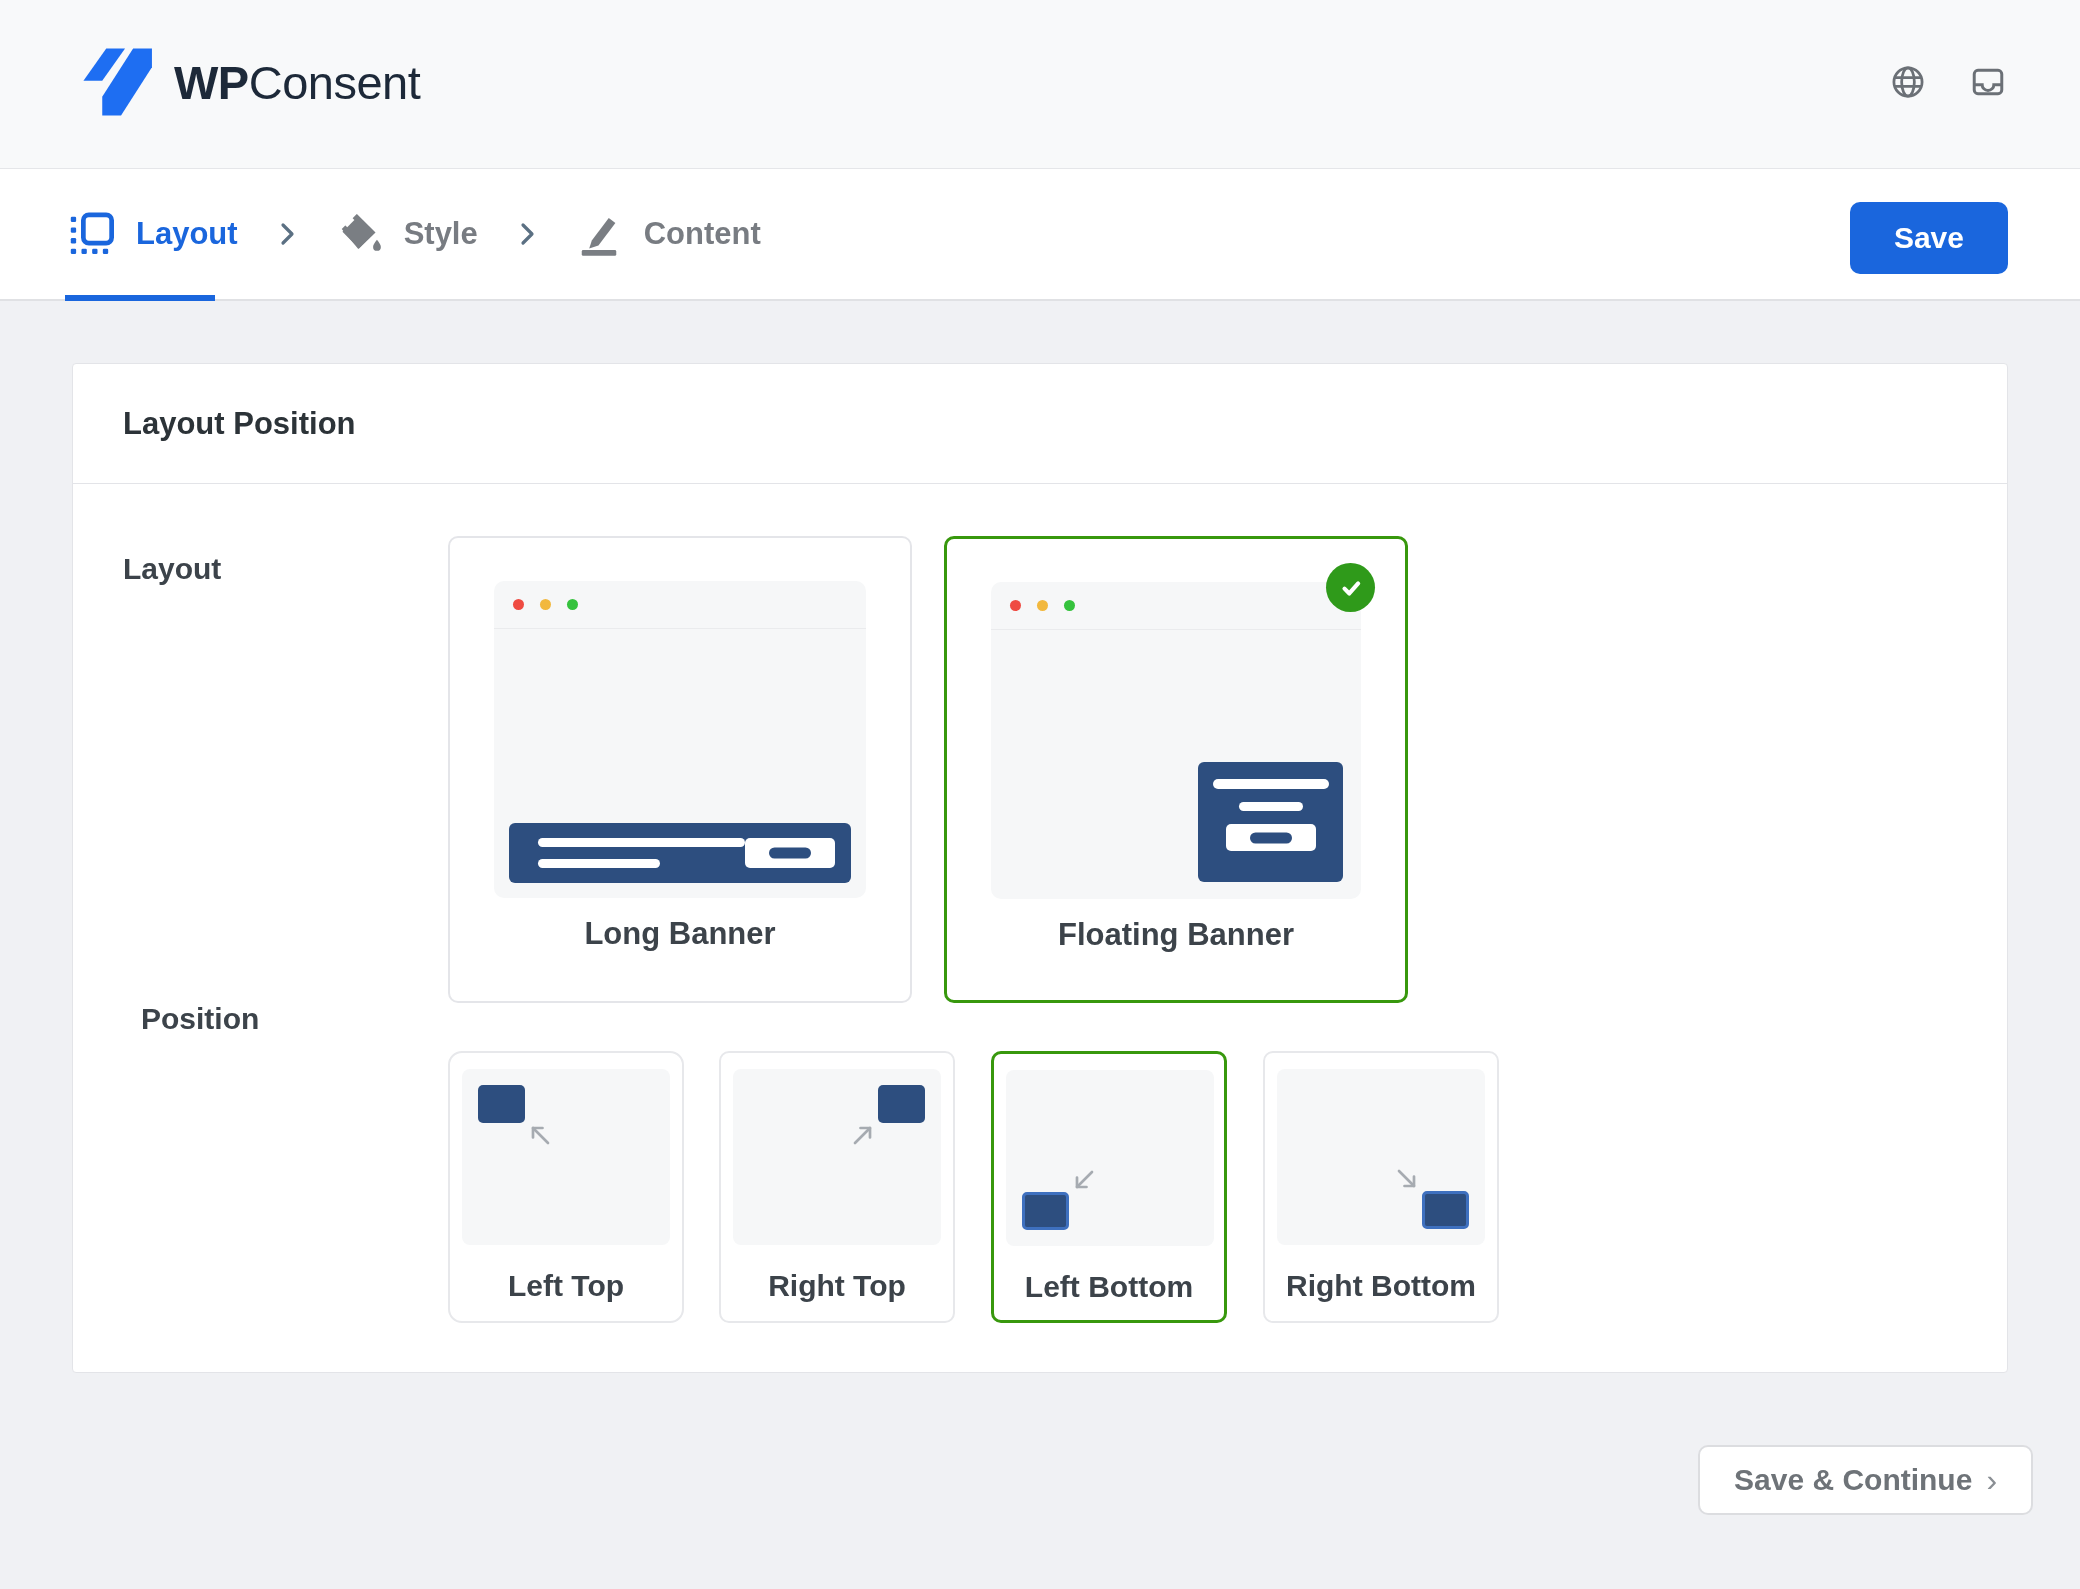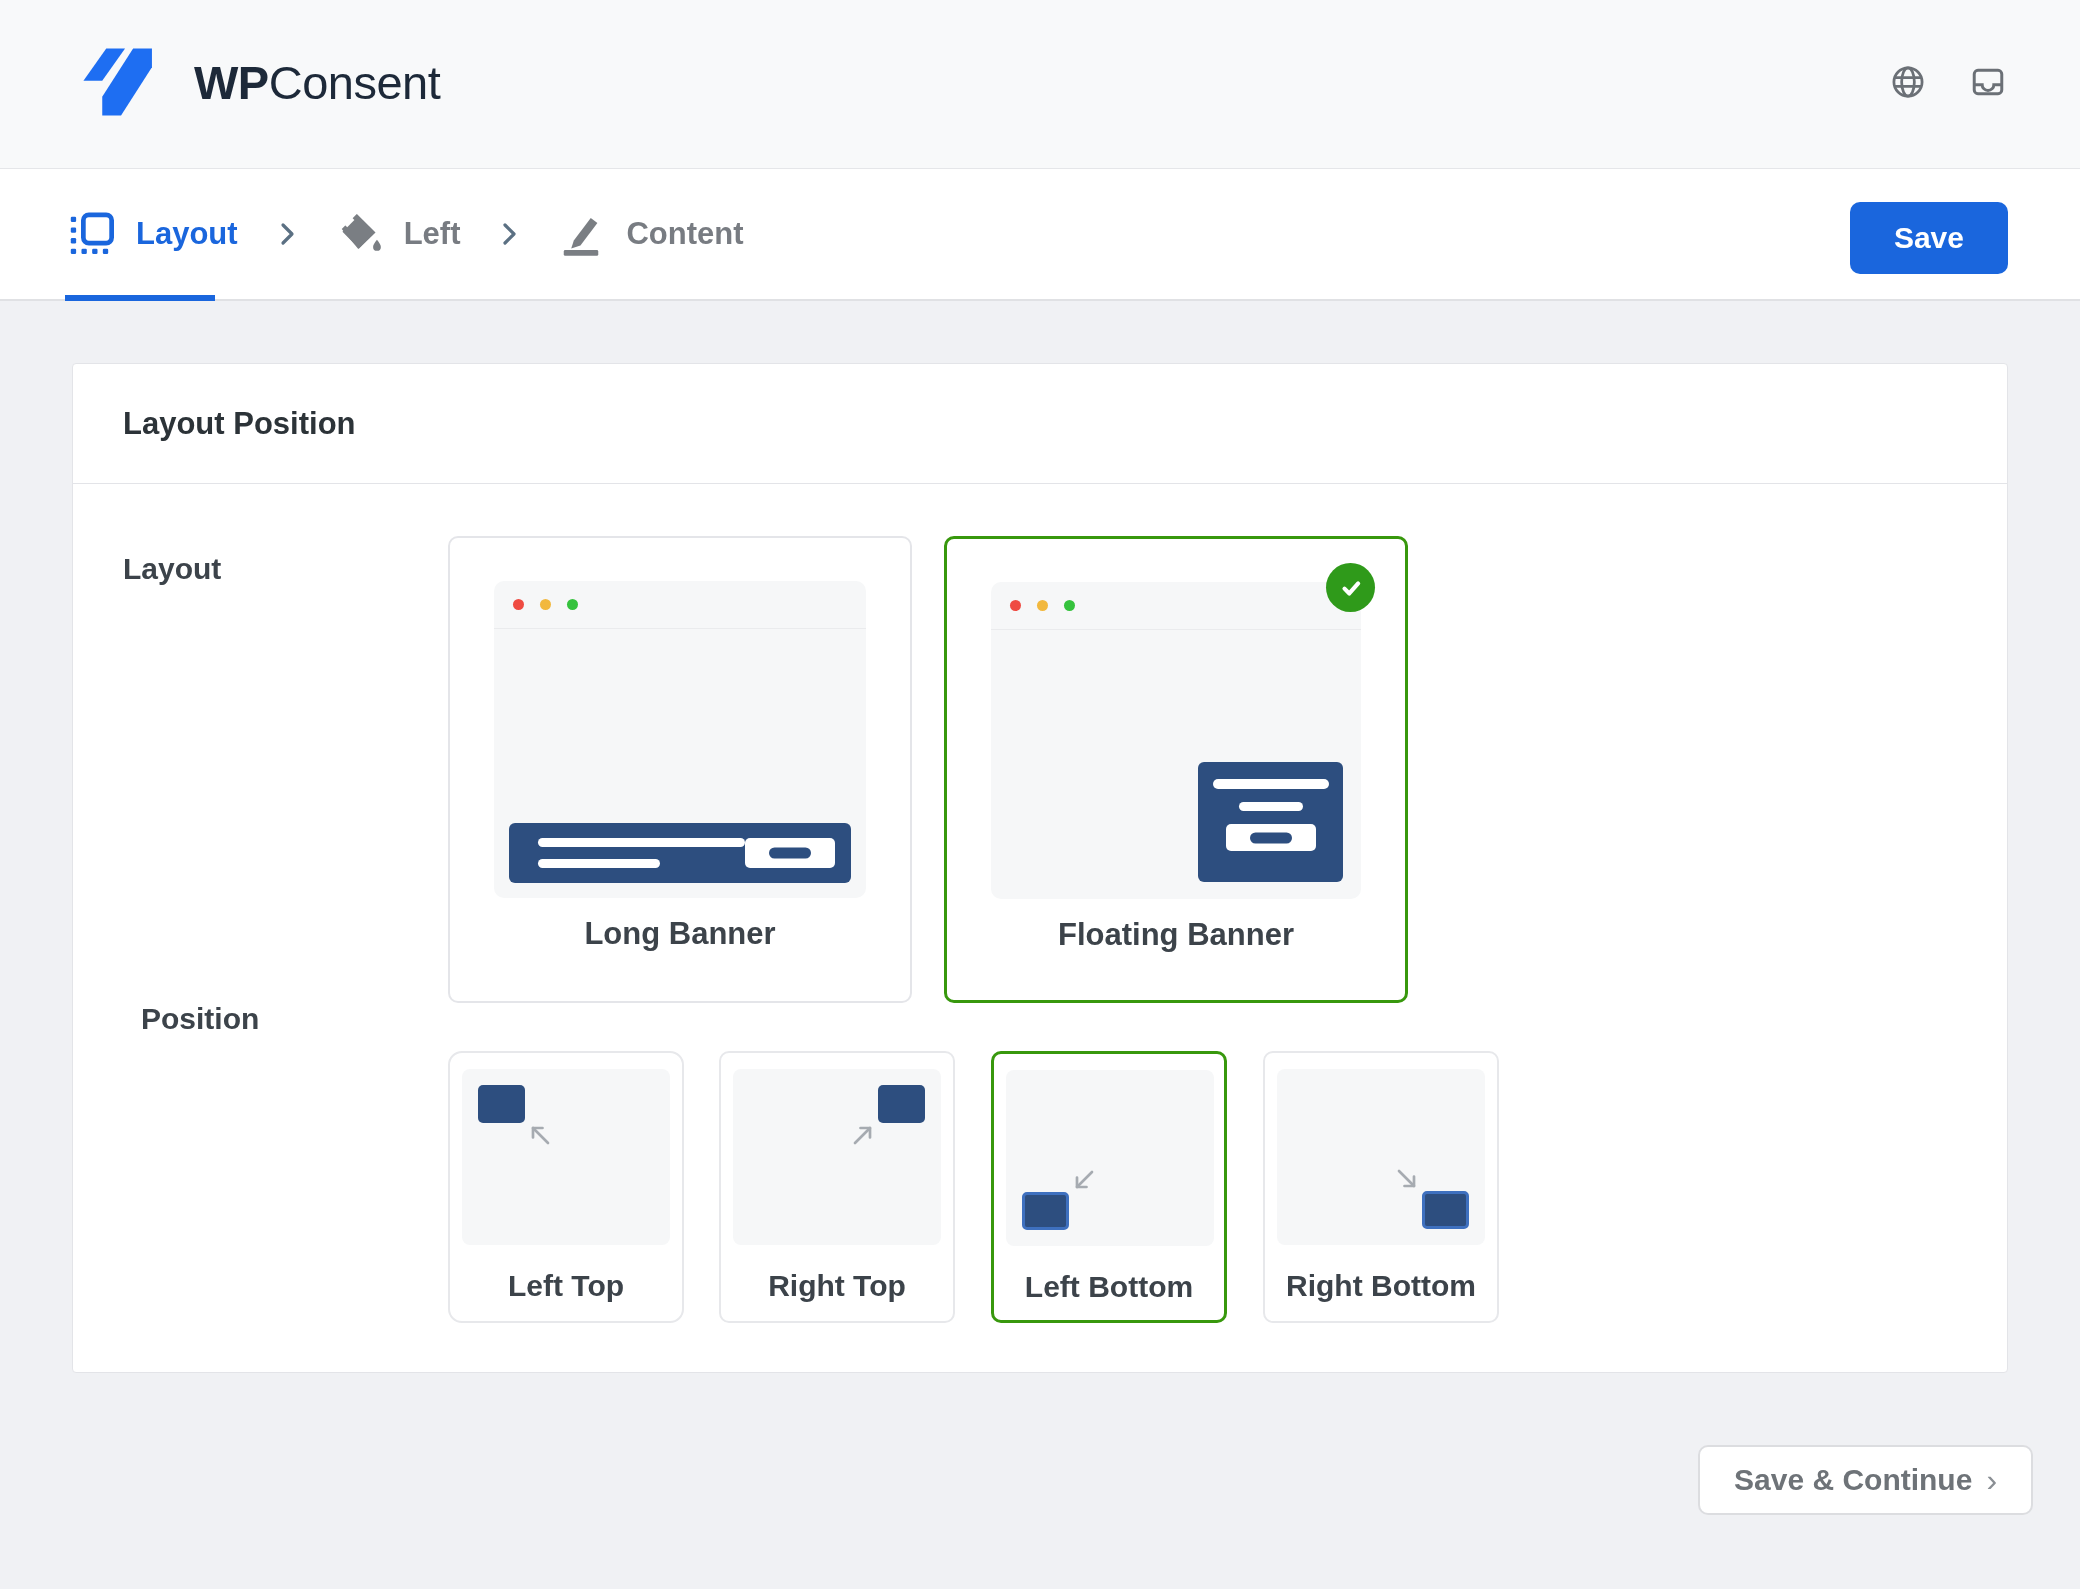--- a/index.html
+++ b/index.html
@@ -3,21 +3,21 @@
 <meta charset="utf-8">
 <style>
   html,body{margin:0;padding:0;}
   body{
     width:2080px;height:1589px;position:relative;overflow:hidden;
     background:#f0f1f4;font-family:"Liberation Sans",sans-serif;
     -webkit-font-smoothing:antialiased;
   }
   
   .header{position:absolute;left:0;top:0;right:0;height:168px;background:#f8f9fa;}
-  .logo{position:absolute;left:70px;top:40px;display:flex;align-items:center;gap:30px;}
+  .logo{position:absolute;left:70px;top:40px;display:flex;align-items:center;gap:10px;}
   .logo-mark{width:94px;height:84px;}
   .logo-text{font-size:47px;color:#1d2939;letter-spacing:-0.5px;white-space:nowrap;}
   .logo-text .b{font-weight:800;}
   .logo-text .l{font-weight:500;}
   .header-icons{position:absolute;right:74px;top:64px;display:flex;align-items:center;gap:44px;}
   .hicon{width:36px;height:36px;display:block;}
 
   
   .tabbar{position:absolute;left:0;top:168px;right:0;height:130px;background:#ffffff;
     border-top:1px solid #e5e6e9;border-bottom:2px solid #e0e1e4;}
@@ -151,21 +151,21 @@
     <svg class="sep" viewBox="0 0 22 34">
       <polyline points="7,8 16,17 7,26" fill="none" stroke="#5b7083" stroke-width="3.2" stroke-linecap="round" stroke-linejoin="round"></polyline>
     </svg>
     <div class="tab">
       <svg width="46" height="46" viewBox="0 0 32 32">
         <path d="M14.5 2.5 27 15 16 26 4.5 14.5Z M14.5 7 9.5 12" fill="#7a7e83"></path>
         <path d="M14.5 2 4 12.5 15.5 26.5 27.5 15Z" fill="#7a7e83"></path>
         <path d="M12 5.5 7 10.5" stroke="#fff" stroke-width="2.2"></path>
         <path d="M28.5 20c-1.6 2-2.7 3.6-2.7 5a2.7 2.7 0 0 0 5.4 0c0-1.4-1.1-3-2.7-5Z" fill="#7a7e83"></path>
       </svg>
-      <span class="tab-label">Left</span>
+      <span class="tab-label">Style</span>
     </div>
     <svg class="sep" viewBox="0 0 22 34">
       <polyline points="7,8 16,17 7,26" fill="none" stroke="#5b7083" stroke-width="3.2" stroke-linecap="round" stroke-linejoin="round"></polyline>
     </svg>
     <div class="tab">
       <svg width="46" height="46" viewBox="0 0 32 32">
         <path d="M11 20.5 22.8 4.8l4.6 3.6L15.6 24l-6.4 2Z" fill="#7a7e83"></path>
         <rect x="4" y="27.2" width="24" height="4" rx="1" fill="#7a7e83"></rect>
       </svg>
       <span class="tab-label">Content</span>

